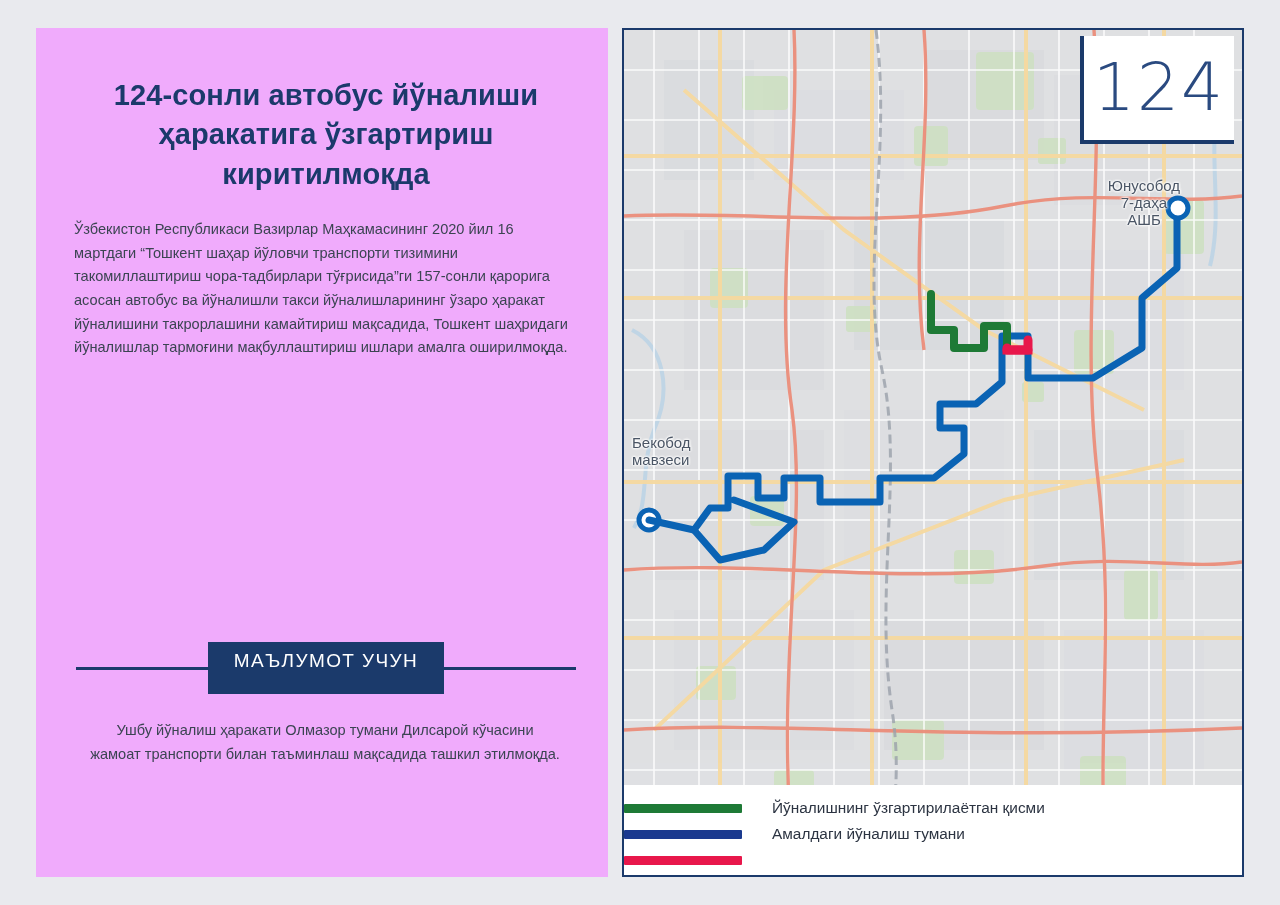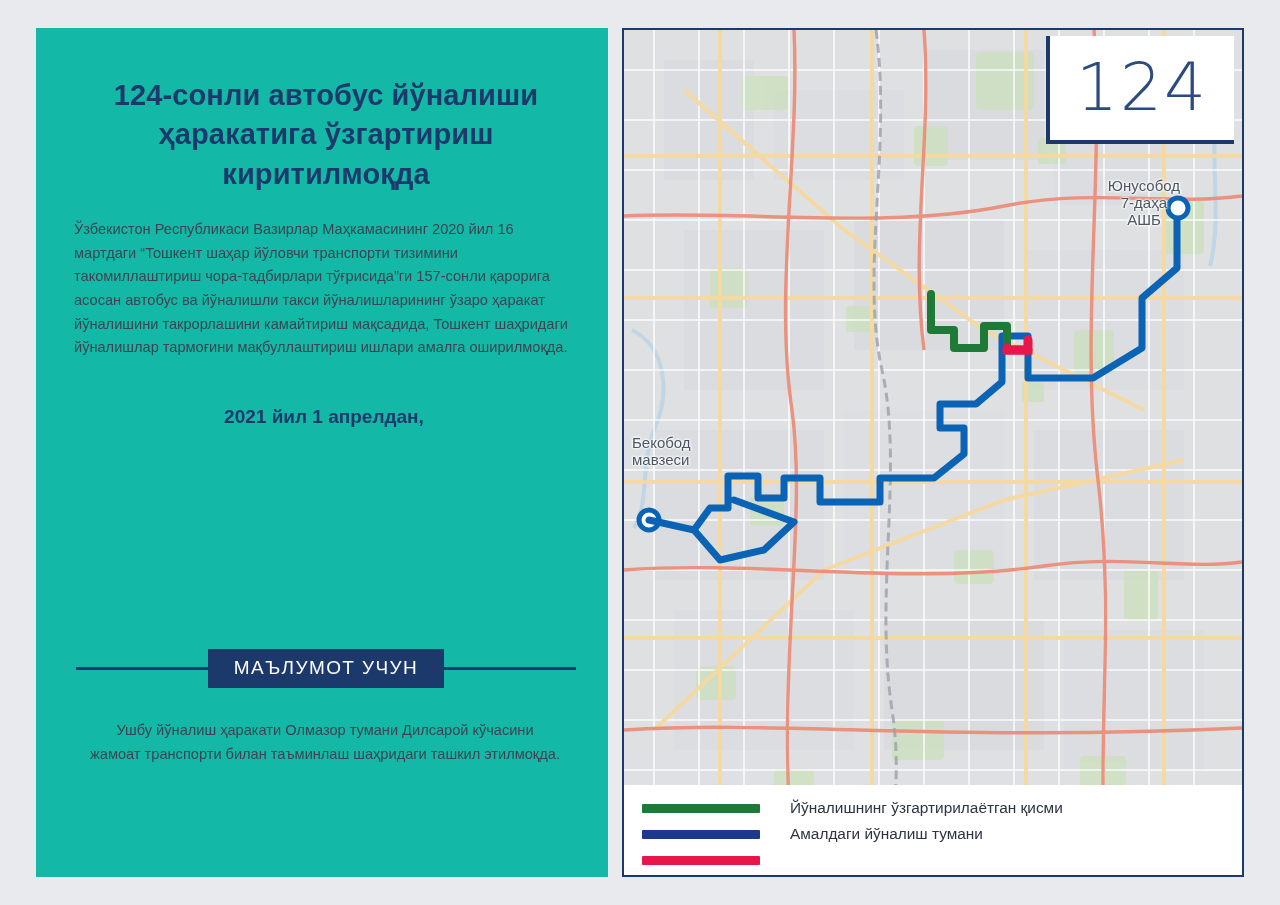--- a/index.html
+++ b/index.html
@@ -12,21 +12,21 @@
   .page{
     position:relative;
     width:1280px;height:905px;
     background:#e9eaee;
   }
   
   .left-panel{
     position:absolute;
     left:36px;top:28px;
     width:572px;height:849px;
-    background:#14b8a6;
+    background:#f0abfc;
   }
   .title{
     position:absolute;
     left:40px;top:48px;
     width:500px;
     text-align:center;
     font-size:29px;
     line-height:1.36;
     font-weight:bold;
     color:#1b3a6b;
@@ -70,21 +70,21 @@
     flex:1 1 auto;
     height:3px;
     background:#1b3a6b;
   }
   .info-badge{
     flex:0 0 auto;
     background:#1b3a6b;
     color:#ffffff;
     font-size:19px;
     letter-spacing:1.4px;
-    padding:8px 26px 9px 26px;
+    padding:8px 26px 22px 26px;
     white-space:nowrap;
   }
   .footer-note{
     position:absolute;
     left:54px;top:690px;
     width:470px;
     text-align:center;
     font-size:14.6px;
     line-height:1.66;
     color:#3b4452;
@@ -102,21 +102,21 @@
   }
   .map-canvas{
     position:absolute;
     left:0;top:0;
     width:100%;height:100%;
   }
   
   .route-badge{
     position:absolute;
     right:8px;top:6px;
-    width:188px;height:108px;
+    width:154px;height:108px;
     background:#ffffff;
     border-left:4px solid #1b3a6b;
     border-bottom:4px solid #1b3a6b;
     box-sizing:border-box;
     display:flex;align-items:center;justify-content:center;
   }
   .route-badge span{
     font-size:66px;
     color:#2a4a80;
     letter-spacing:2px;
@@ -143,21 +143,21 @@
     left:0;right:0;bottom:0;
     height:90px;
     background:#ffffff;
     padding:10px 0 0 0;
     box-sizing:border-box;
   }
   .legend-row{
     display:flex;
     align-items:center;
     height:26px;
-    padding-left:18px;
+    padding-left:0;
   }
   .legend-swatch{
     width:118px;height:9px;
     border-radius:1px;
     flex:0 0 auto;
   }
   .legend-text{
     margin-left:30px;
     font-size:15.4px;
     color:#2c3442;
@@ -169,30 +169,29 @@
 
 <div class="page">
 
   <div class="left-panel">
 
     <div class="title">124-сонли автобус йўналиши ҳаракатига ўзгартириш киритилмоқда</div>
 
     <div class="intro">Ўзбекистон Республикаси Вазирлар Маҳкамасининг 2020 йил 16 мартдаги “Тошкент шаҳар йўловчи транспорти тизимини такомиллаштириш чора-тадбирлари тўғрисида”ги 157-сонли қарорига асосан автобус ва йўналишли такси йўналишларининг ўзаро ҳаракат йўналишини такрорлашини камайтириш мақсадида, Тошкент шаҳридаги йўналишлар тармоғини мақбуллаштириш
 ишлари амалга оширилмоқда.</div>
 
-    <div class="date-line">2021 йил 1 апрелдан,</div>
 
 
     <div class="info-wrap">
       <div class="info-rule"></div>
       <div class="info-badge">МАЪЛУМОТ УЧУН</div>
       <div class="info-rule"></div>
     </div>
 
-    <div class="footer-note">Ушбу йўналиш ҳаракати Олмазор тумани Дилсарой кўчасини жамоат транспорти билан таъминлаш шаҳридаги ташкил этилмоқда.</div>
+    <div class="footer-note">Ушбу йўналиш ҳаракати Олмазор тумани Дилсарой кўчасини жамоат транспорти билан таъминлаш мақсадида ташкил этилмоқда.</div>
   </div>
 
   <div class="map-panel">
 
     <svg class="map-canvas" viewBox="0 0 618 845" preserveAspectRatio="none">
 
       <rect x="0" y="0" width="618" height="845" fill="#e3e4e6"></rect>
 
       <g opacity="0.55">
         <rect x="0" y="0" width="618" height="845" fill="#dcdde0"></rect>

